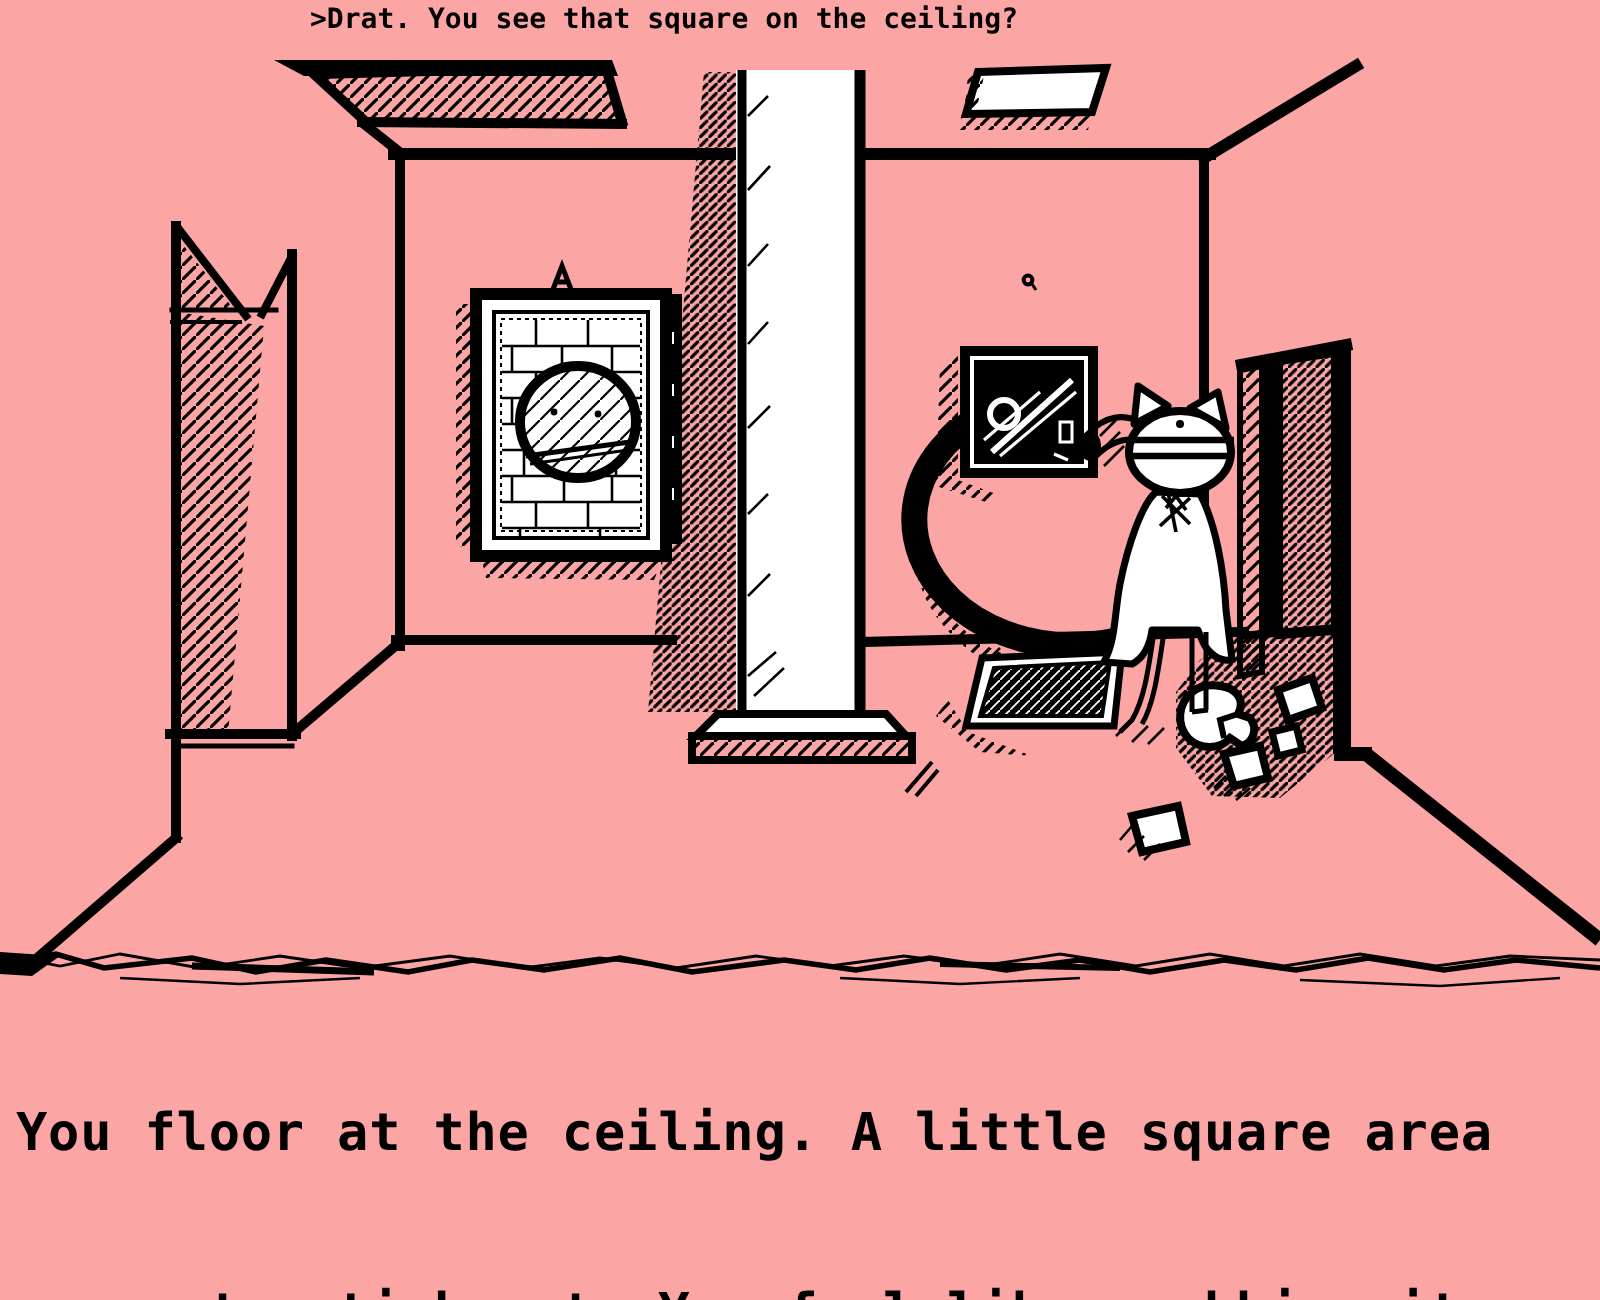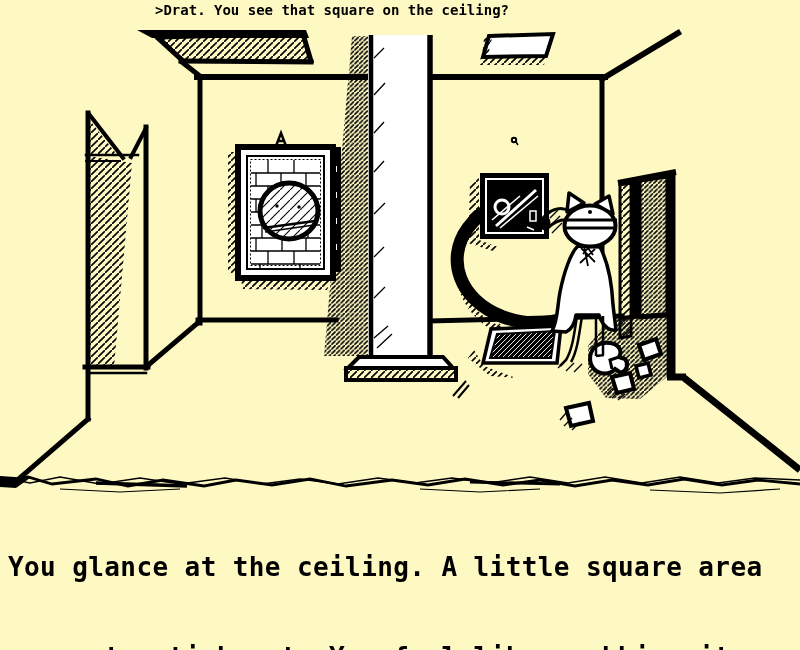--- a/index.html
+++ b/index.html
@@ -1,16 +1,16 @@
 <!DOCTYPE html>
 <html><head>
 <meta charset="utf-8">
 <style>
   html,body{margin:0;padding:0;background:#fff;}
-  #stage{position:relative;width:800px;height:650px;background:#fef9c3;overflow:hidden;
+  #stage{position:relative;width:800px;height:650px;background:#fca5a5;overflow:hidden;
          font-family:"DejaVu Sans Mono","Liberation Mono",monospace;}
   #scene{position:absolute;left:0;top:0;}
   .cmd{position:absolute;font-size:14px;font-weight:bold;color:#000;white-space:pre;letter-spacing:0px;}
   #cmd1{left:155px;top:2px;}
   #cmd2{left:167px;top:18px;}
   #narration{position:absolute;left:8px;top:492px;font-size:26px;font-weight:bold;color:#000;
              line-height:30px;letter-spacing:0.4px;white-space:pre;}
 </style>
 </head>
 <body>
@@ -198,19 +198,19 @@
   <path stroke-width="1.4" d="M0,477 L30,483 L60,477 L100,484 L140,478 L180,484 L225,478 L262,484 L300,479 L338,484 L378,478 L415,483 L452,478 L490,483 L530,477 L568,483 L605,477 L642,483 L680,477 L718,483 L755,478 L800,480"></path>
   <path stroke-width="1.2" d="M60,489 L120,492 L180,489 M420,489 L480,492 L540,489 M650,490 L720,493 L780,489"></path>
   <path stroke-width="3.5" d="M96,483 L187,486"></path>
   <path stroke-width="3" d="M470,482 L560,484"></path>
 </g>
 </svg>
 
 <div class="cmd" id="cmd1">&gt;Drat. You see that square on the ceiling?</div>
 
 <div id="narration">
-  <div>You glance at the ceiling. A little square area</div>
+  <div>You floor at the ceiling. A little square area</div>
   <div>seems to stick out. You feel like grabbing it or</div>
   
   
 </div>
 
 </div>
 
 </body></html>

